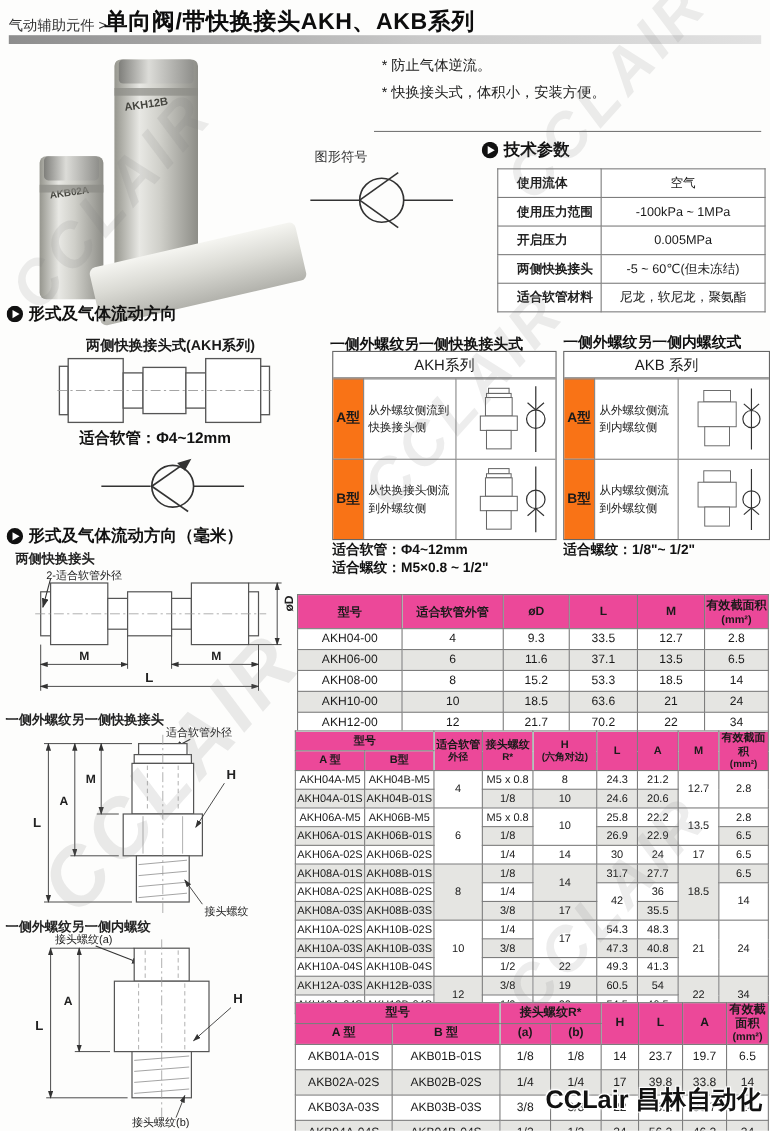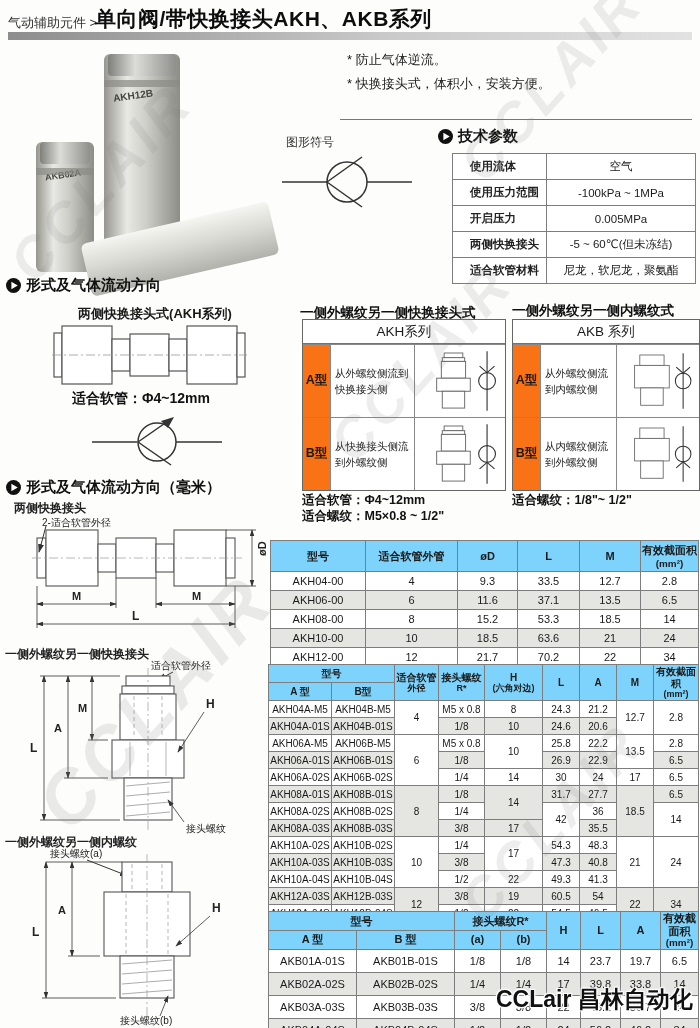--- a/index.html
+++ b/index.html
@@ -29,21 +29,21 @@
   .fit.horiz::before,.fit.horiz::after{display:none;}
   .flabel{position:absolute;left:9px;top:36px;font-size:10px;font-weight:bold;color:#45453f;transform:rotate(-8deg);}
   .fit.small .flabel{top:28px;font-size:9px;}
   
   .features{left:347px;top:48px;font-size:13px;line-height:24px;color:#1c1c1c;}
   .divider{left:340px;top:119px;width:352px;border-top:1px solid #777;}
   .symbol-label{left:286px;top:134px;font-size:12px;color:#333;}
   
   table{border-collapse:collapse;table-layout:fixed;width:100%;background:#fff;}
   th,td{border:1px solid #7d7d7d;text-align:center;vertical-align:middle;overflow:hidden;padding:0 1px;}
-  th{background:#7dd3fc;font-weight:bold;}
+  th{background:#ec4899;font-weight:bold;}
   tr.shade td{background:#e5e5e2;}
   .sub{font-size:.9em;font-weight:bold;}
   .dtable{position:absolute;}
   .t1 td{height:18px;font-size:11px;}
   .t1 th{height:30px;font-size:11px;}
   .t2 td{height:16px;font-size:10px;}
   .t2 th{font-size:10px;line-height:1.15;padding:1px;}
   .t3 td{height:22px;font-size:11px;}
   .t3 th{font-size:11px;line-height:1.15;}
   .tech-table td{height:25px;font-size:11.5px;}

